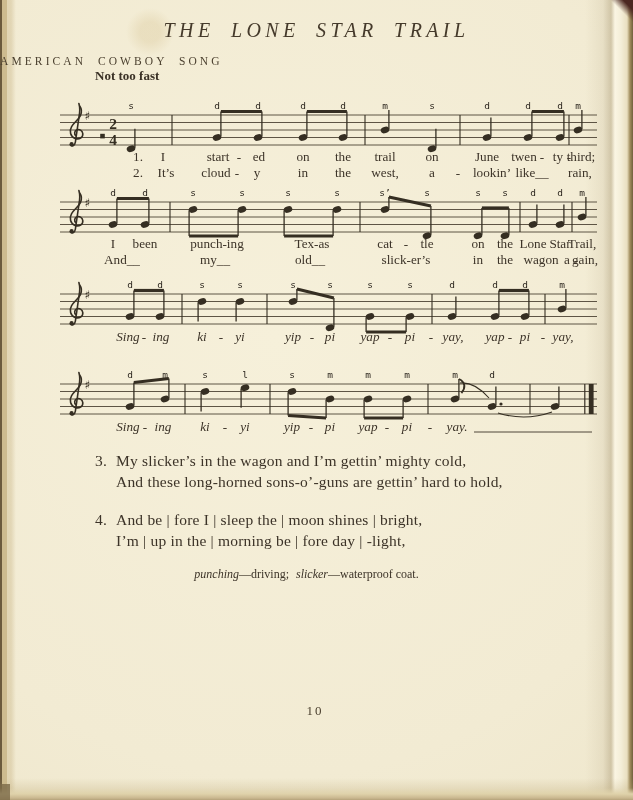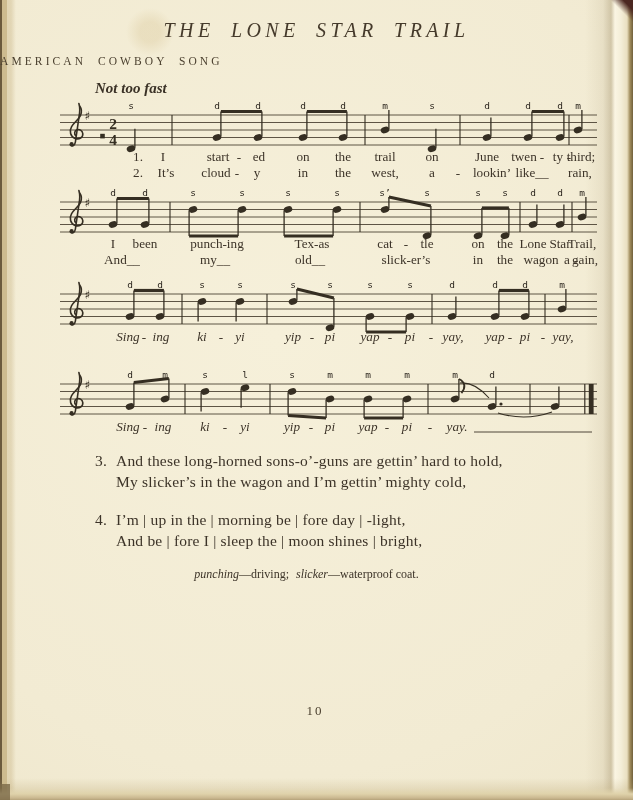--- a/index.html
+++ b/index.html
@@ -18,21 +18,21 @@
   .edge-bottom{position:absolute;left:0;bottom:0;width:100%;height:22px;
     background:linear-gradient(180deg, rgba(0,0,0,0) 0, rgba(188,168,118,.22) 10px, #dfd2aa 16px, #cab890 20px, #b5a279 22px);}
   .corner-tr{position:absolute;right:0;top:0;width:30px;height:26px;
     background:linear-gradient(225deg,#4b2721 7px, rgba(75,39,33,0) 16px);}
   .corner-bl{position:absolute;left:0;bottom:0;width:10px;height:16px;background:#7a6947;opacity:.8;}
 
   .title{position:absolute;left:0;top:19px;width:633px;text-align:center;
     font-style:italic;font-size:20px;letter-spacing:.22em;word-spacing:.35em;color:#453a2b;}
   .subtitle{position:absolute;left:0;top:55px;width:633px;text-align:left;
     font-size:11.5px;letter-spacing:.27em;word-spacing:.5em;color:#4a3f2e;}
-  .tempo{position:absolute;left:95px;top:80px;font-style:italic;font-weight:bold;font-size:15px;}
+  .tempo{position:absolute;left:95px;top:68px;font-weight:bold;font-size:13px;}
 
   .verses{position:absolute;left:95px;top:450px;width:470px;font-size:15.5px;line-height:21px;letter-spacing:.2px;color:#3c3328;}
   .verse{display:flex;gap:9px;margin-bottom:17px;}
   .vnum{flex:0 0 auto;}
   .vline{display:block;}
   .footnote{position:absolute;left:0;top:567px;width:613px;text-align:center;font-size:12px;color:#3c3328;}
   .footnote .gap{margin-right:7px;}
   .pageno{position:absolute;left:0;top:703px;width:630px;text-align:center;font-size:13px;letter-spacing:2px;color:#4a3f2e;}
 </style>
 </head>
@@ -365,29 +365,29 @@
         <text x="370" y="63" font-size="13.2" fill="#3c3328" text-anchor="middle" font-family="&quot;Liberation Serif&quot;,serif" font-style="italic">-</text>
         <text x="397" y="63" font-size="13.2" fill="#3c3328" text-anchor="middle" font-family="&quot;Liberation Serif&quot;,serif" font-style="italic">yay.</text>
         <line x1="414" y1="64" x2="532" y2="64" stroke="#3c3328" stroke-width="0.9"></line>
       </svg>
     </div>
 
   <div class="verses">
     <div class="verse">
       <span class="vnum">3.</span>
       <span class="vlines">
+        <span class="vline">My slicker’s in the wagon and I’m gettin’ mighty cold,</span>
         <span class="vline">And these long-horned sons-o’-guns are gettin’ hard to hold,</span>
-        <span class="vline">My slicker’s in the wagon and I’m gettin’ mighty cold,</span>
       </span>
     </div>
     <div class="verse">
       <span class="vnum">4.</span>
       <span class="vlines">
+        <span class="vline">And be | fore I | sleep the | moon shines | bright,</span>
         <span class="vline">I’m | up in the | morning be | fore day | -light,</span>
-        <span class="vline">And be | fore I | sleep the | moon shines | bright,</span>
       </span>
     </div>
   </div>
 
   <div class="footnote">
     <i>punching</i><span class="gap">—driving;</span><i>slicker</i><span>—waterproof coat.</span>
   </div>
 
   <div class="pageno">10</div>
 </div>

